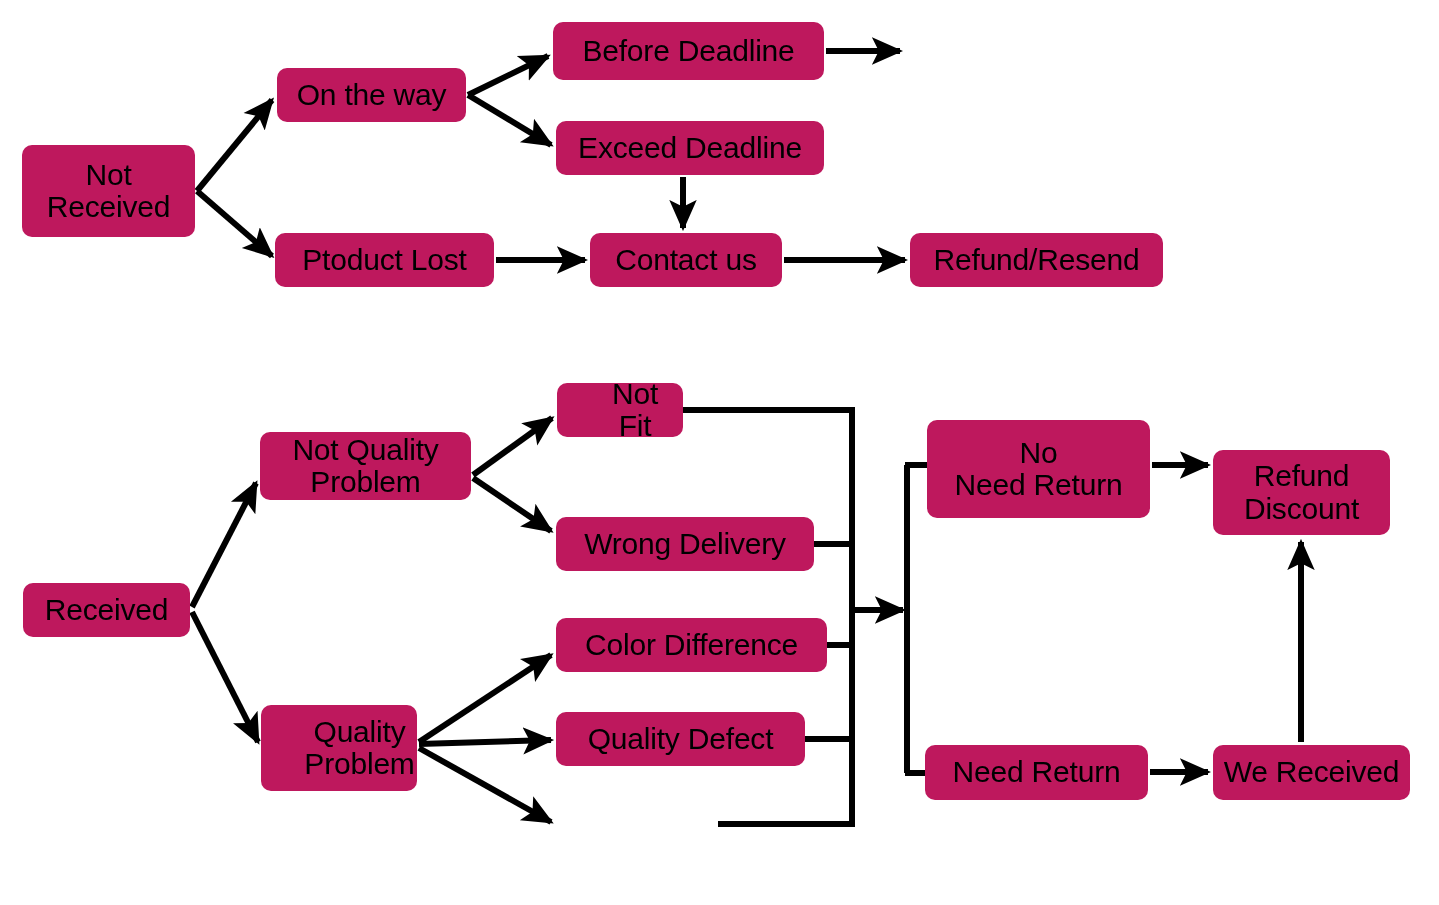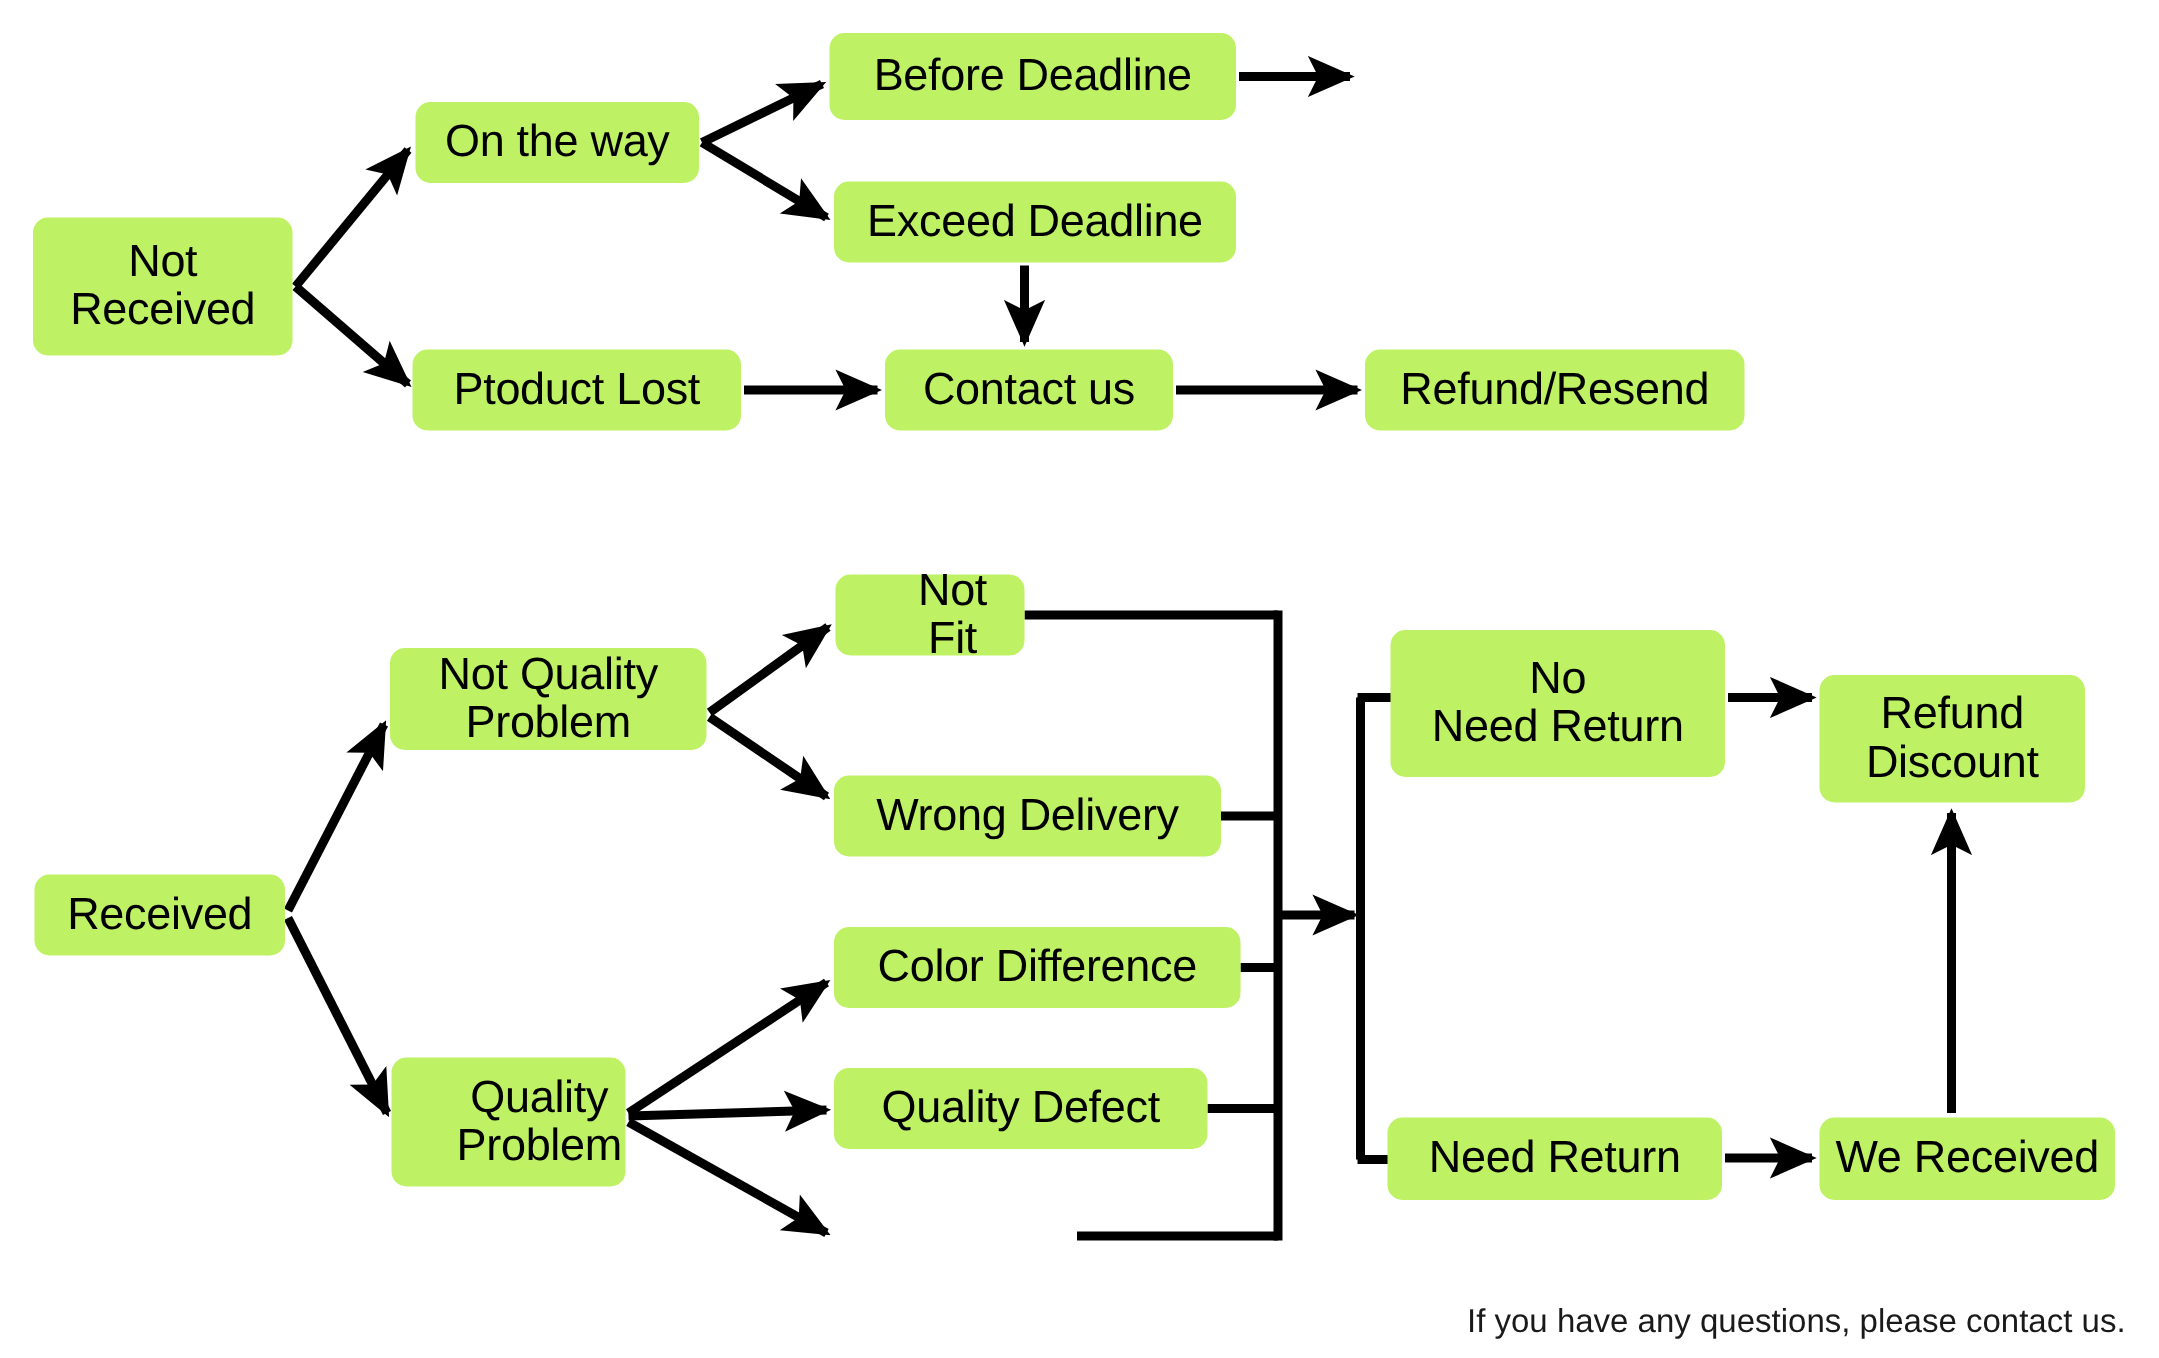--- a/index.html
+++ b/index.html
@@ -19,21 +19,21 @@
     position: absolute;
     left: 0;
     top: 0;
     width: 1439px;
     height: 905px;
     pointer-events: none;
   }
   .node {
     position: absolute;
     box-sizing: border-box;
-    background: #bef264;
+    background: #be185d;
     border-radius: 10px;
     display: flex;
     align-items: center;
     justify-content: center;
     text-align: center;
     color: #000000;
     font-family: "Liberation Sans", sans-serif;
     font-size: 30px;
     line-height: 1.08;
     letter-spacing: -0.2px;
@@ -146,15 +146,14 @@
   <div class="node" style="left:927px; top:420px; width:223px; height:98px;">No
 Need Return</div>
 
   <div class="node" style="left:925px; top:745px; width:223px; height:55px;">Need Return</div>
 
   <div class="node" style="left:1213px; top:450px; width:177px; height:85px;">Refund
 Discount</div>
 
   <div class="node" style="left:1213px; top:745px; width:197px; height:55px;">We Received</div>
 
-  <div class="footer-note" style="left:978px; top:868px;">If you have any questions, please contact us.</div>
 
 </div>
 
 </body></html>

